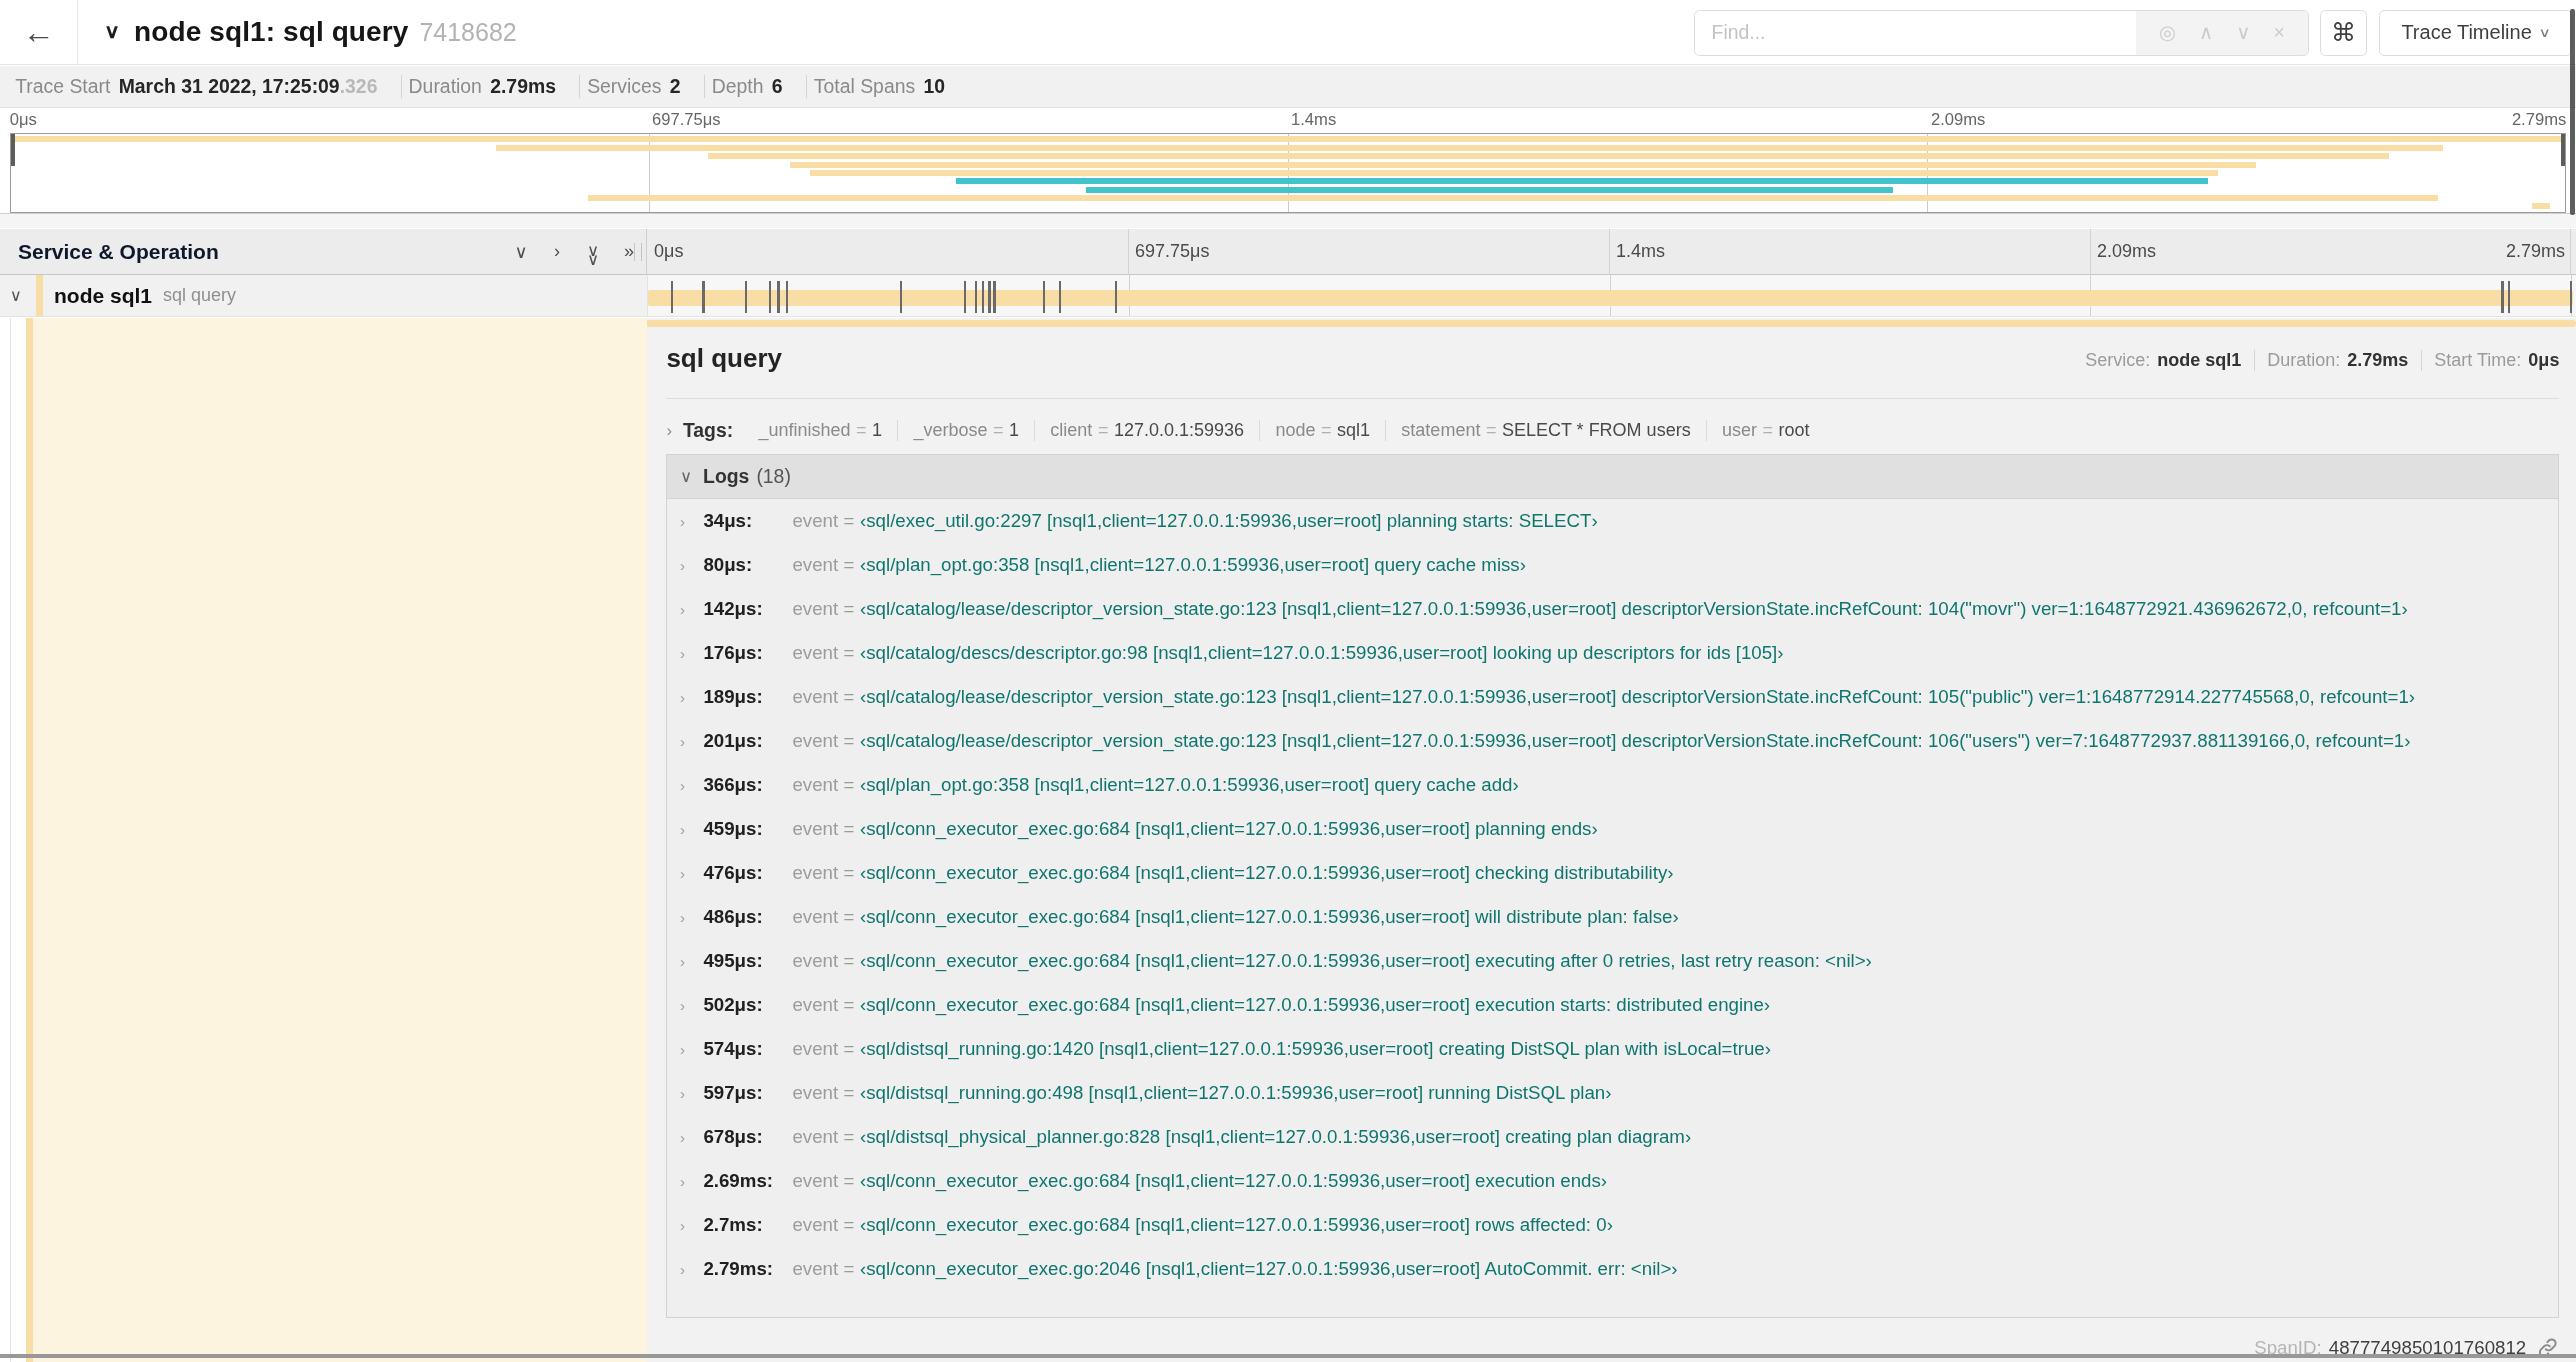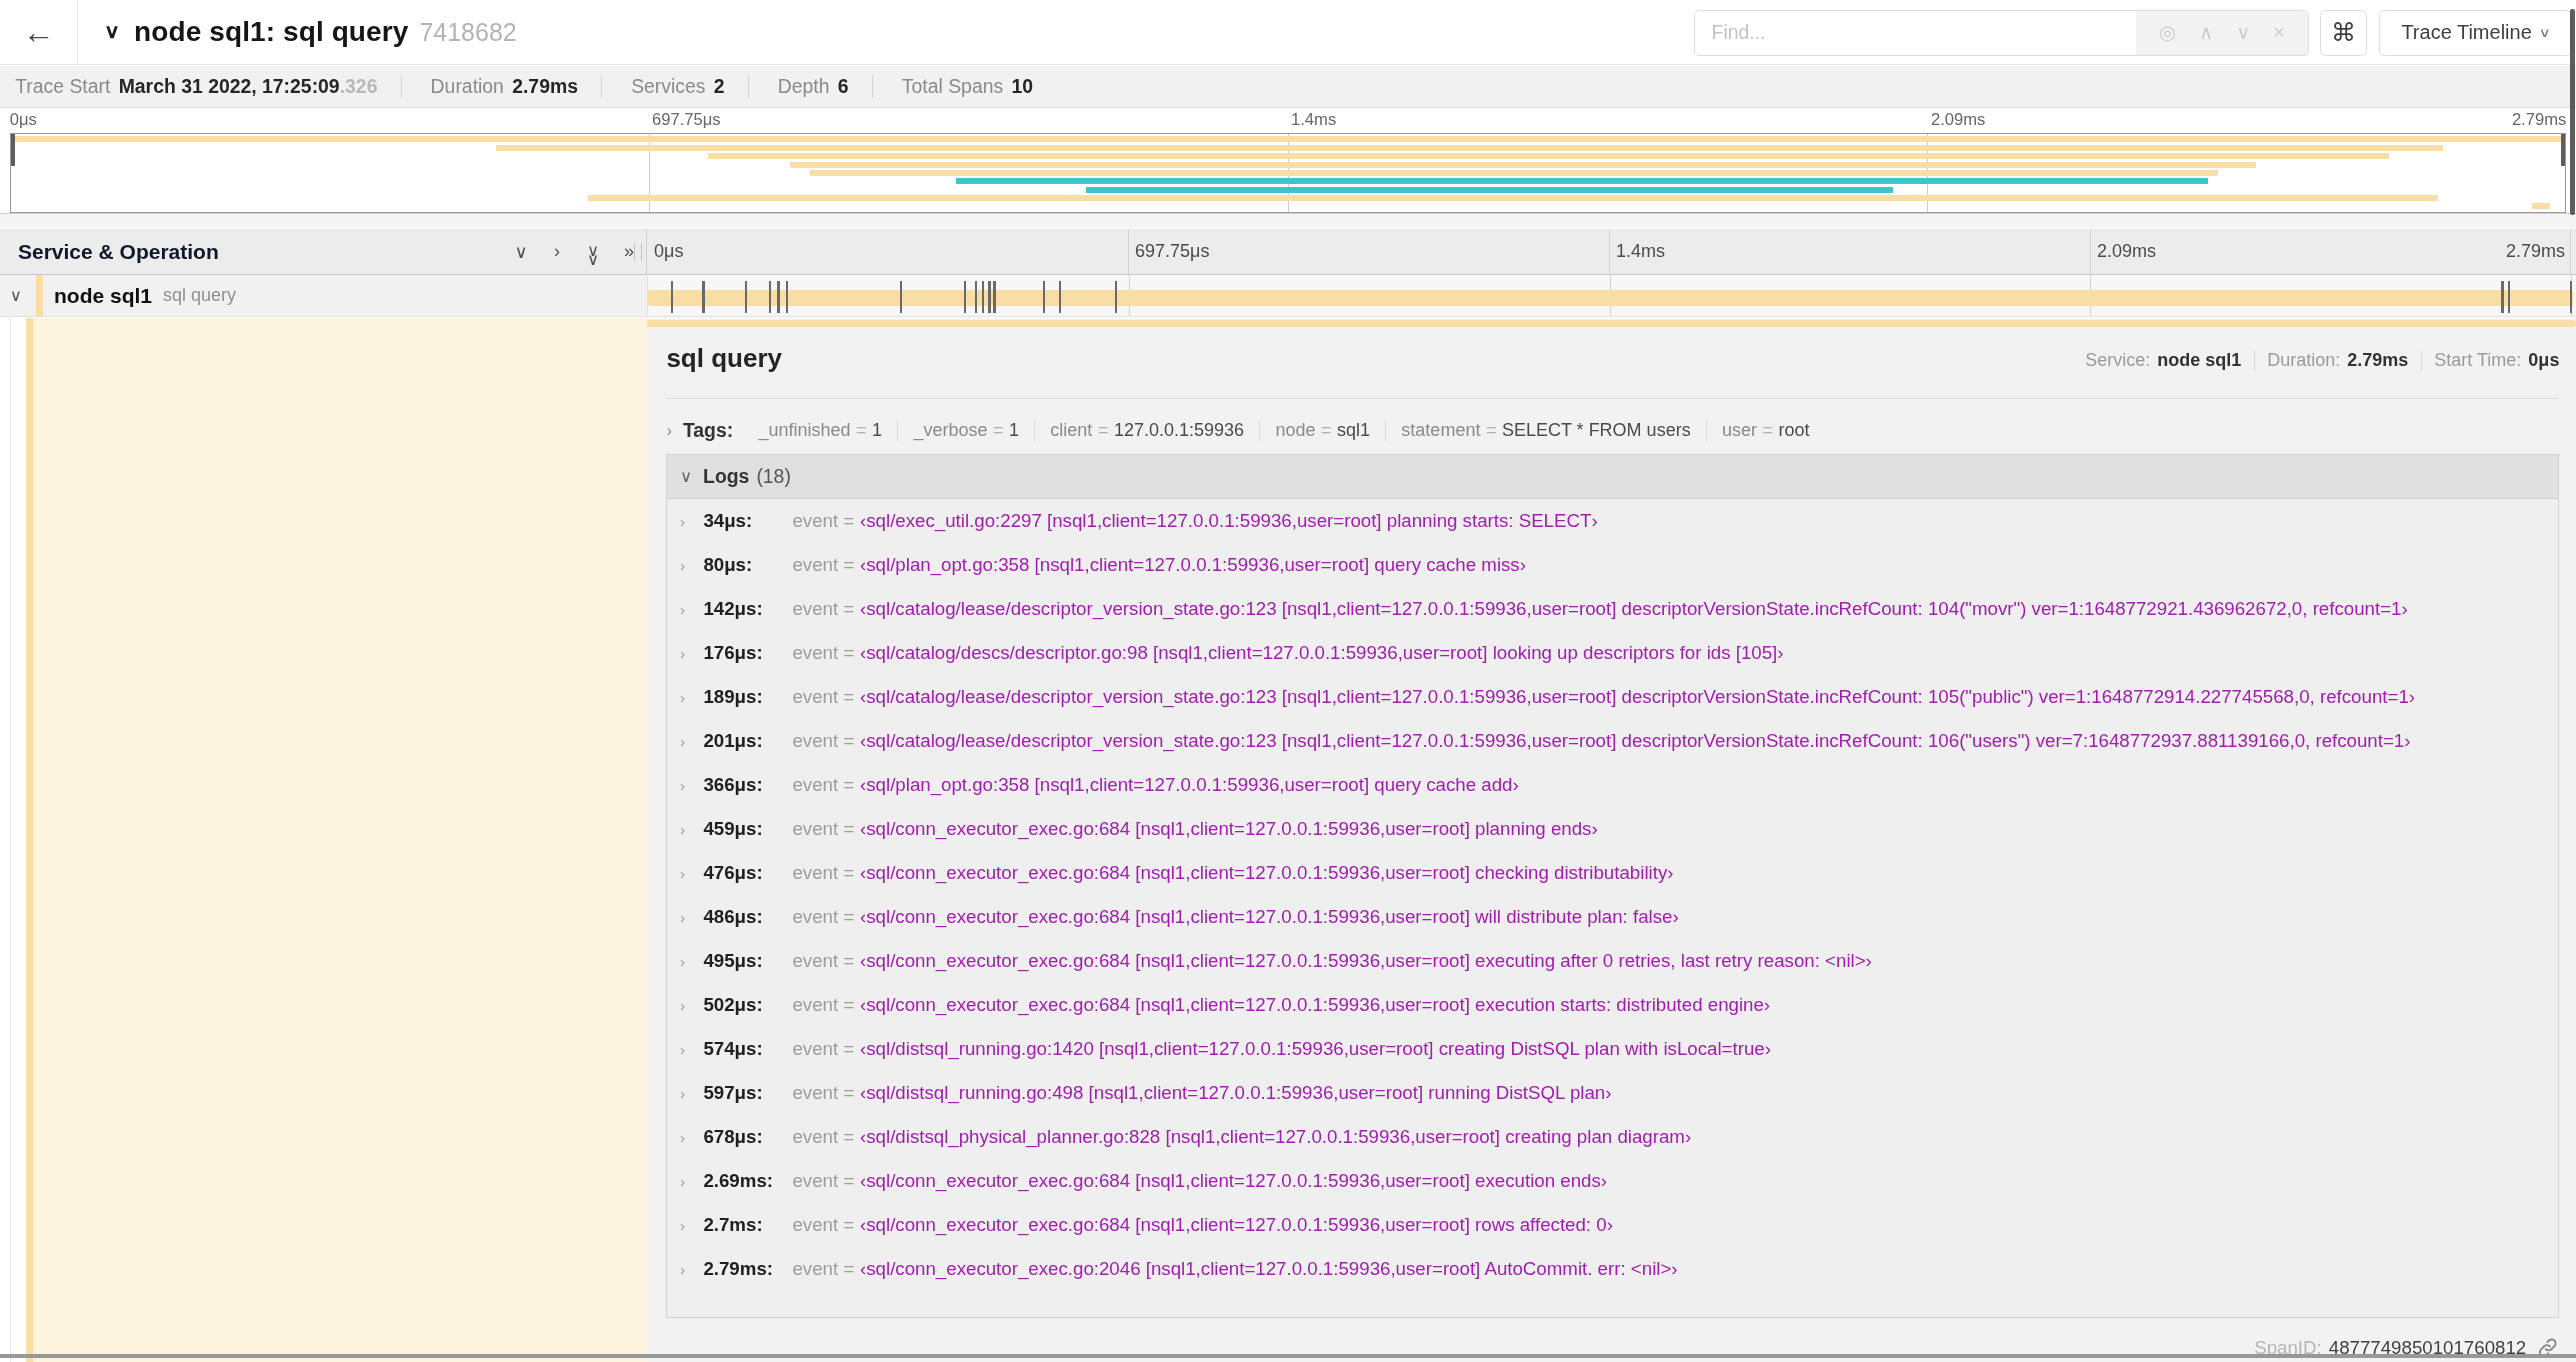--- a/index.html
+++ b/index.html
@@ -30,21 +30,21 @@
              color:#3f3f3f; cursor:pointer; }
   .cmd-btn { left:2320px; width:47px; font-size:25px; }
   .view-btn { left:2379px; width:193px; font-size:20px; }
   .view-btn .chev { font-size:13px; color:#777; margin-left:8.3px; transform:scaleX(1.3); }
 
   
   .info-bar { position:absolute; left:0; top:66px; width:100%; height:42px; background:#f1f1f1;
               border-bottom:0.7px solid #e0e0e0; display:flex; align-items:center; padding-left:15.2px;
               font-size:19.4px;gap:8px; }
   .info-item { display:flex; align-items:center; }
-  .info-item + .info-item { border-left:1.4px solid #d4d4d4; margin-left:15.2px; padding-left:29px; }
+  .info-item + .info-item { border-left:1.4px solid #d4d4d4; margin-left:15.2px; padding-left:7px; }
   .info-label { color:#8a8a8a; margin-right:8.3px; }
   .info-value { color:#262626; font-weight:700; }
   .info-frac { color:#b9b9b9; font-weight:700; }
 
   
   .minimap { position:absolute; left:0; top:109px; width:100%; height:105px; background:#fff; }
   .mm-labels { position:absolute; left:0; top:1.4px; width:100%; height:21px; font-size:16.6px; color:#666; }
   .mm-labels span { position:absolute; top:0; }
   .mm-canvas { position:absolute; left:9.7px; right:9.7px; top:23.5px; height:80px;
                border:1.4px solid #9a9a9a; background:#fff; cursor:col-resize; }
@@ -119,21 +119,21 @@
   .logs-header { height:44px; background:#e0e0e0; display:flex; align-items:center; cursor:pointer;
                  border-bottom:0.7px solid #d2d2d2; }
   .logs-chevron { font-size:16.6px; color:#666; margin:0 11px 0 12.5px; }
   .logs-title { font-size:19.4px; font-weight:700; color:#333; margin-right:7px; }
   .logs-count { font-size:19.4px; color:#555; }
   .log-row { height:44px; display:flex; align-items:center; cursor:pointer; }
   .log-chevron { font-size:15.2px; color:#9a9a9a; margin:0 0 0 12.5px; width:23.5px; }
   .log-time { font-size:18.7px; font-weight:700; color:#202020; width:89px; }
   .log-key { font-size:18.7px; color:#9c9c9c; }
   .log-eq { font-size:18.7px; color:#9c9c9c; margin:0 5.5px; }
-  .log-value { font-size:18.7px; color:#a21caf; white-space:nowrap; }
+  .log-value { font-size:18.7px; color:#0f766e; white-space:nowrap; }
   .logs-footer { font-size:14.5px; color:#a2a2a2; margin:8.3px 0 0 11px; }
 
   .spanid-row { position:absolute; right:0; top:1018px; display:flex; align-items:center; }
   .spanid-label { font-size:18.7px; color:#b5b5b5; margin-right:7px; }
   .spanid-value { font-size:18.7px; color:#3f3f3f; }
   .link-icon { width:23.5px; height:23.5px; margin-left:9.7px; cursor:pointer; }
 
   .bottom-bar { position:absolute; left:0; top:1354px; width:100%; height:3.5px; background:#989898; }
   .scrollbar { position:absolute; right:1.4px; top:9px; width:4.2px; height:206px;
                background:rgba(40,40,40,.75); border-radius:2.1px; }

